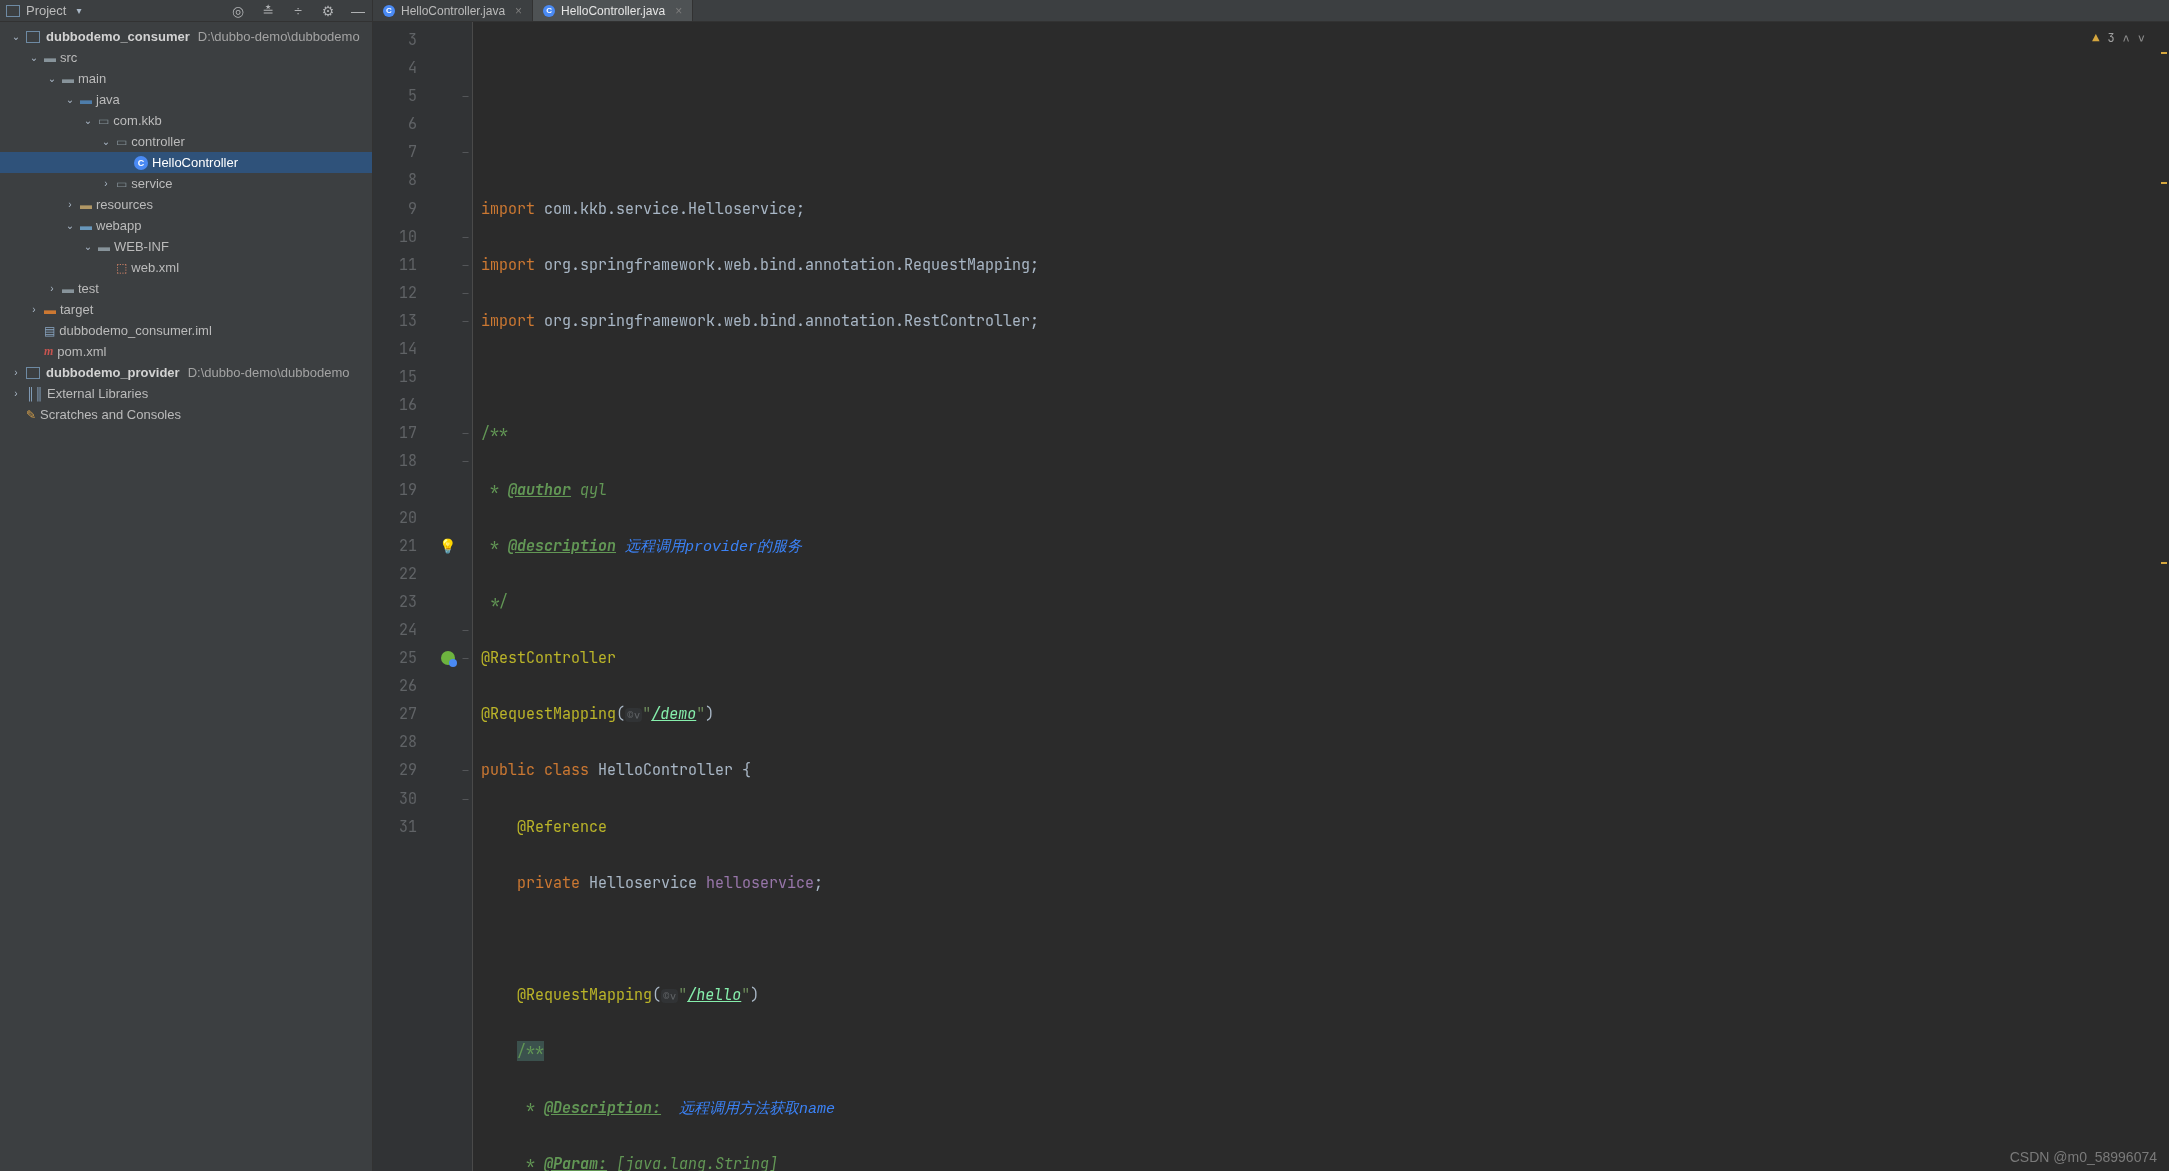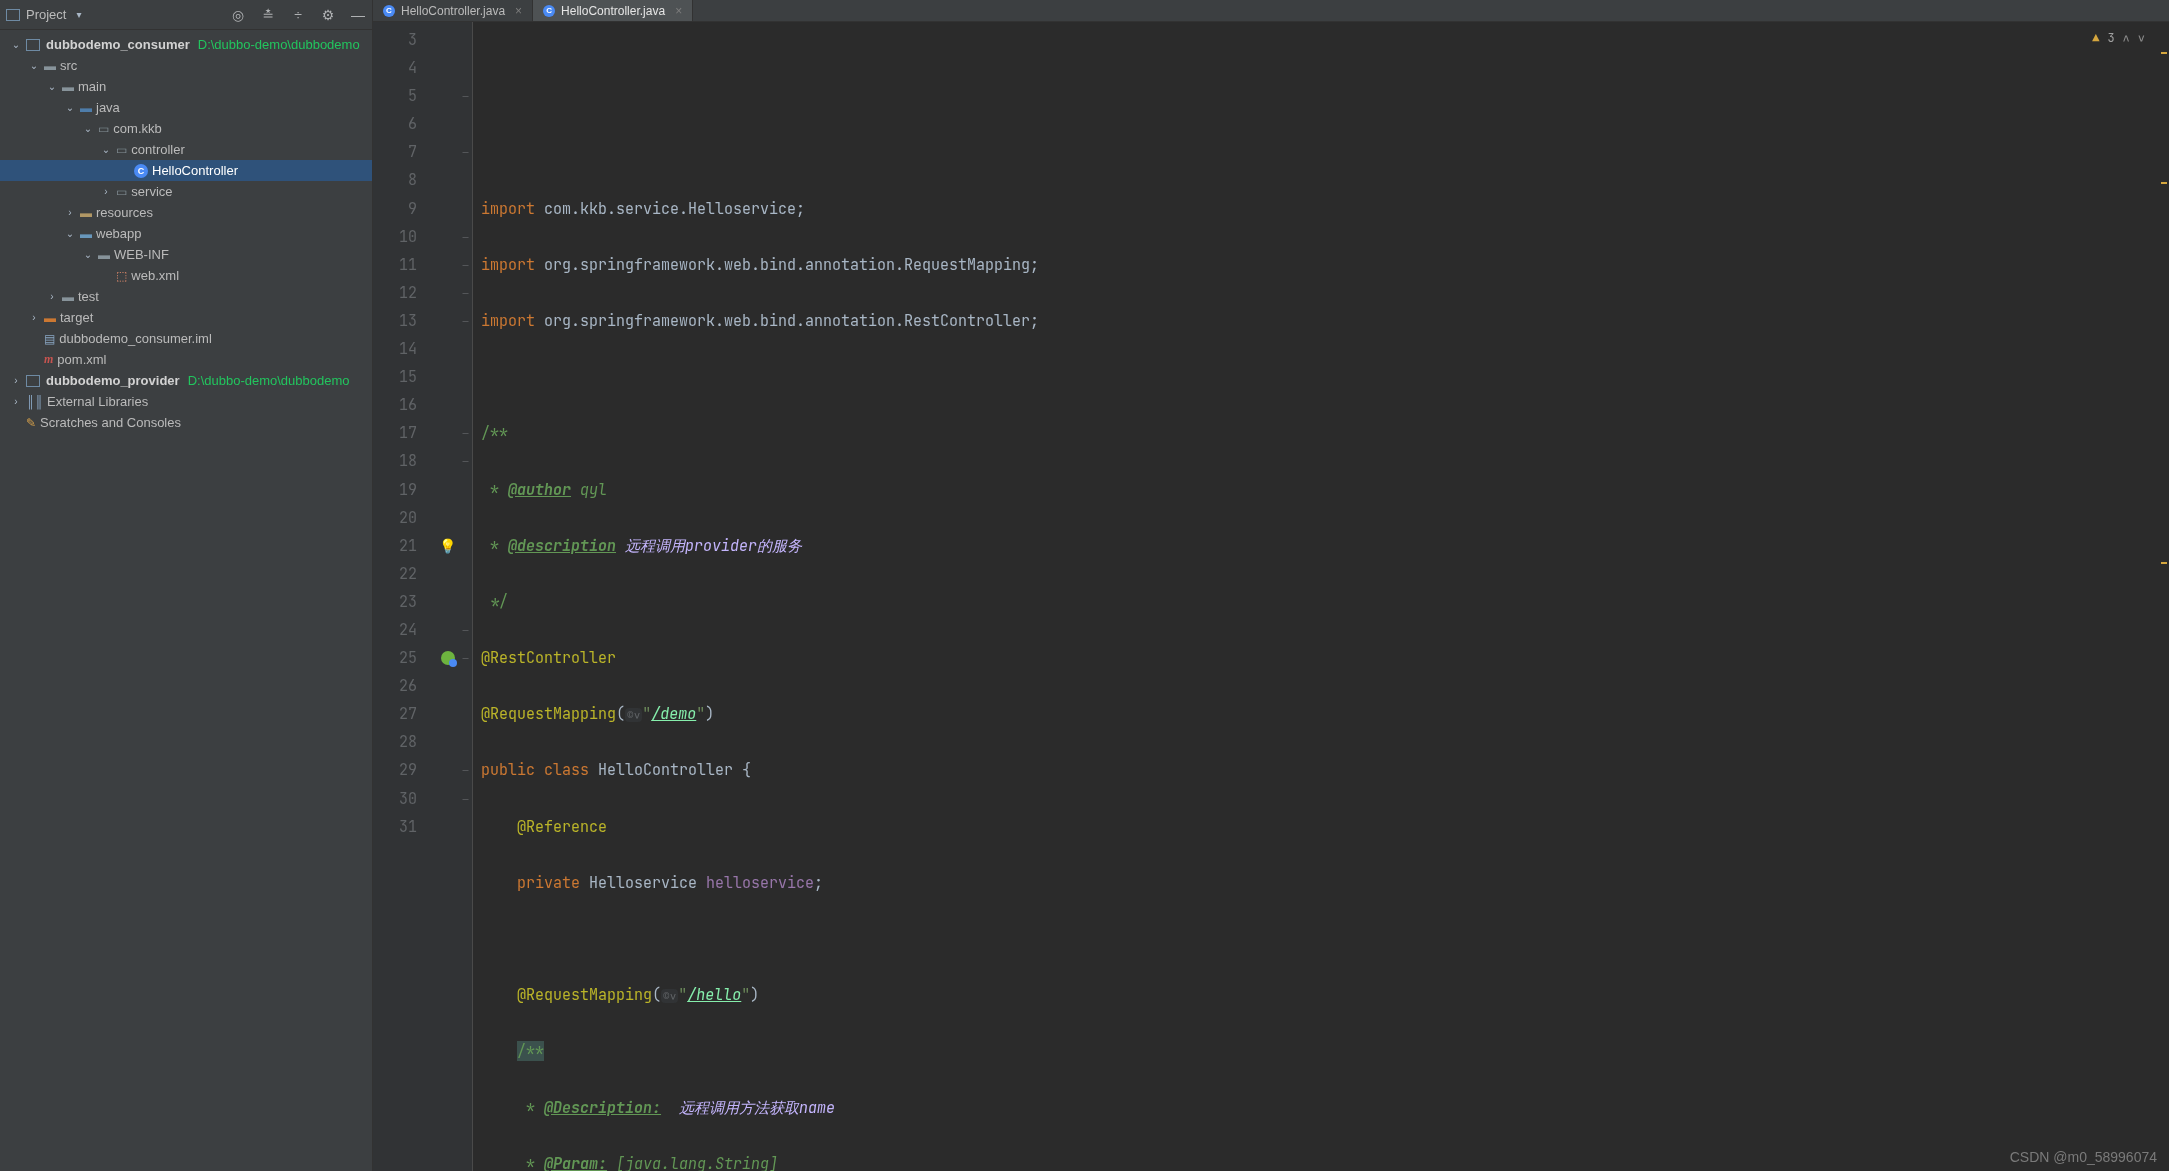--- a/index.html
+++ b/index.html
@@ -14,21 +14,21 @@
 }
 .ide-root { display: flex; height: 100%; }
 .sidebar {
   width: 373px;
   background: #3c3f41;
   border-right: 1px solid #323232;
   display: flex;
   flex-direction: column;
 }
 .sidebar-header {
-  height: 30px;
+  height: 22px;
   display: flex;
   align-items: center;
   padding: 0 6px;
   border-bottom: 1px solid #323232;
   background: #3c3f41;
 }
 .project-label {
   display: flex;
   align-items: center;
   gap: 6px;
@@ -65,21 +65,21 @@
 .icon-blue { color:#4e7daa; }
 .icon-mod { width:14px; height:12px; border:1px solid #6e8aa3; display:inline-block; margin-right:2px;}
 .icon-javacls { width:14px; height:14px; border-radius:50%; background:#4a8af4; color:#fff; font-size:9px; display:inline-flex; align-items:center; justify-content:center; font-weight:bold;}
 .icon-xml { color:#e98e6d; font-size:12px;}
 .icon-iml { color:#8aa7c4; font-size:12px;}
 .icon-maven { color:#c75450; font-weight:bold; font-style:italic; font-family:serif; font-size:12px;}
 .icon-lib { color:#8aa7c4; font-size:12px;}
 .icon-scratch { color:#d6a04a; font-size:12px;}
 .label { color:#bbbbbb; }
 .label-bold { color:#d2d2d2; font-weight:bold; }
-.path-dim { color:#22c55e; margin-left:4px;}
+.path-dim { color:#a3a3a3; margin-left:4px;}
 .tree-row.sel .label { color:#ffffff; }
 
 
 .editor-area { flex:1; display:flex; flex-direction:column; background:#2b2b2b;}
 .tabs-bar {
   height: 22px;
   display:flex;
   align-items:stretch;
   background:#3c3f41;
   border-bottom:1px solid #323232;
@@ -136,21 +136,21 @@
   line-height:28.1px;
   white-space:pre;
   color:#a9b7c6;
   position:relative;
 }
 .code .line { height:28.1px; }
 .kw { color:#cc7832; }
 .pkg { color:#a9b7c6; }
 .cls { color:#a9b7c6; }
 .anno { color:#bbb529;text-align:right; }
-.cmt { color:#c4b5fd; font-style:italic;}
+.cmt { color:#3b82f6; font-style:italic;font-family:Liberation Mono, monospace;}
 .doc { color:#629755; }
 .doctag { color:#629755; font-style:italic; font-weight:bold; text-decoration:underline;}
 .docital { color:#629755; font-style:italic;}
 .str { color:#6a8759; }
 .url { color:#86efac; text-decoration:underline; font-style:italic;}
 .field { color:#9876aa; }
 .starthl { background:#3b514d; }
 .linkhint { color:#606366; font-size:11px; background:#313335; padding:0 2px; border-radius:4px;}
 
 .top-right {

